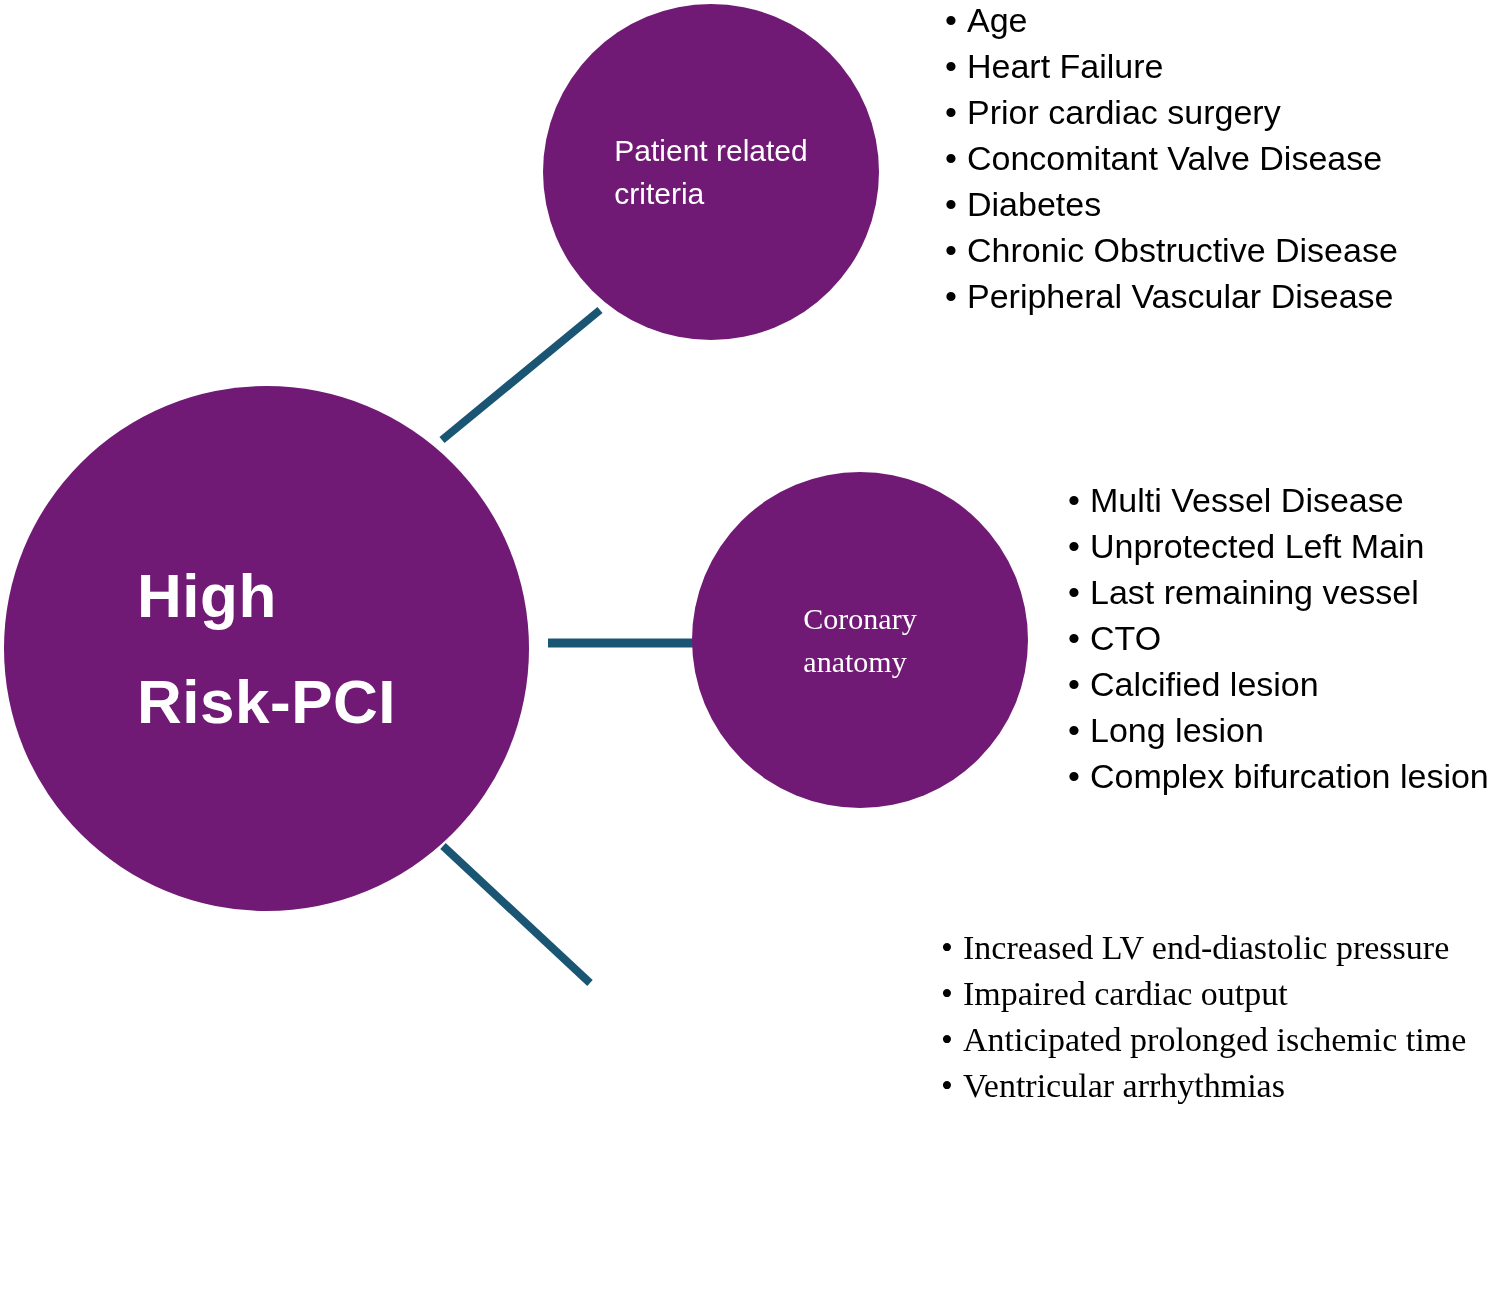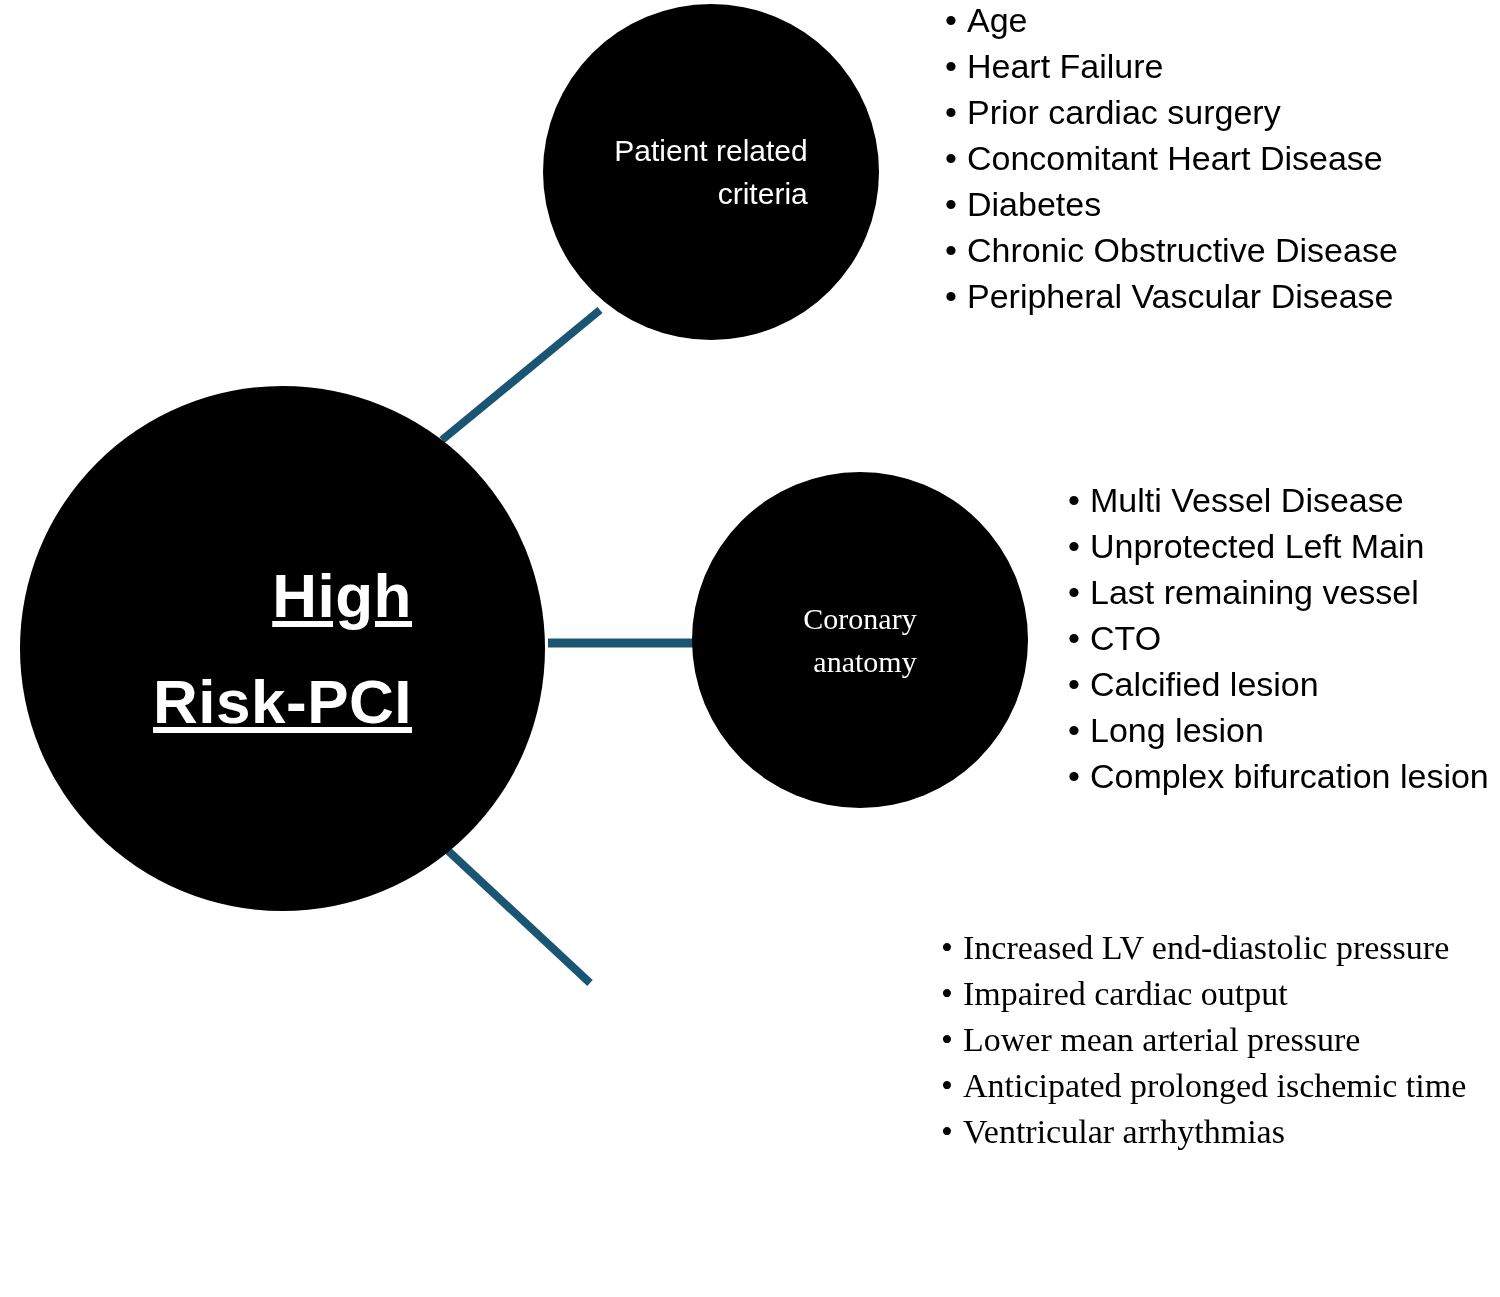--- a/index.html
+++ b/index.html
@@ -20,39 +20,38 @@
   #connectors {
     position: absolute;
     left: 0;
     top: 0;
     width: 1500px;
     height: 1297px;
   }
   .node {
     position: absolute;
     border-radius: 50%;
-    background: #000000;
+    background: #701a75;
     display: flex;
     align-items: center;
     justify-content: center;
-    text-align: right;
+    text-align: left;
     color: #ffffff;
     box-sizing: border-box;
   }
   .node-label {
     color: #ffffff;
     white-space: pre-line;
   }
 
   #node-center {
-    left: 20px;
+    left: 4px;
     top: 386px;
     width: 525px;
     height: 525px;
-    text-decoration: underline;
   }
   #node-center .node-label {
     font-size: 62px;
     font-weight: bold;
     line-height: 1.70;
     letter-spacing: 0.5px;
   }
 
   #node-patient {
     left: 543px;
@@ -146,37 +145,36 @@
   <div class="node" id="node-coronary">
     <span class="node-label">Coronary
 anatomy</span>
   </div>
 
 
   <ul class="bullet-list" id="list-patient">
       <li>Age</li>
       <li>Heart Failure</li>
       <li>Prior cardiac surgery</li>
-      <li>Concomitant Heart Disease</li>
+      <li>Concomitant Valve Disease</li>
       <li>Diabetes</li>
       <li>Chronic Obstructive Disease</li>
       <li>Peripheral Vascular Disease</li>
     </ul>
 
   <ul class="bullet-list" id="list-coronary">
       <li>Multi Vessel Disease</li>
       <li>Unprotected Left Main</li>
       <li>Last remaining vessel</li>
       <li>CTO</li>
       <li>Calcified lesion</li>
       <li>Long lesion</li>
       <li>Complex bifurcation lesion</li>
     </ul>
 
   <ul class="bullet-list" id="list-hemo">
       <li>Increased LV end-diastolic pressure</li>
       <li>Impaired cardiac output</li>
-      <li>Lower mean arterial pressure</li>
       <li>Anticipated prolonged ischemic time</li>
       <li>Ventricular arrhythmias</li>
     </ul>
 
 </div>
 
 </body></html>

